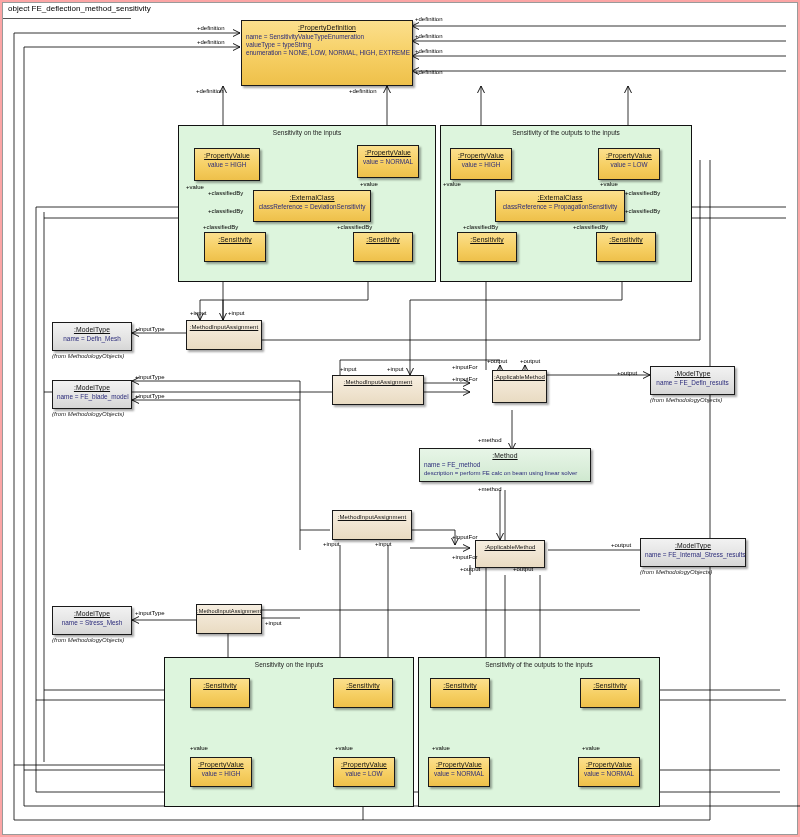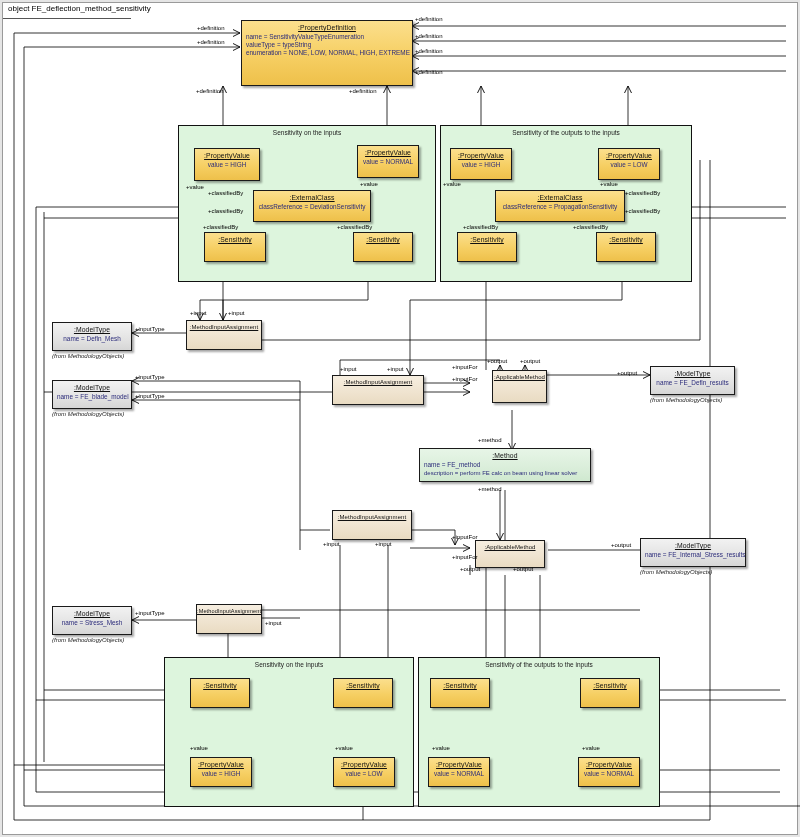--- a/index.html
+++ b/index.html
@@ -1,17 +1,17 @@
 <!DOCTYPE html>
 <html><head>
 <meta charset="utf-8">
 <style>
   html,body{margin:0;padding:0;background:#ffffff;}
   body{font-family:"Liberation Sans",sans-serif;}
-  #canvas{position:relative;width:800px;height:837px;background:#e5e5e5;overflow:hidden;}
+  #canvas{position:relative;width:800px;height:837px;background:#fca5a5;overflow:hidden;}
 
   
   .frame{position:absolute;border:1px solid #9a9a9a;background:#fff;}
   .tabname{position:absolute;left:0;top:0;height:14px;line-height:14px;
            font-size:8px;color:#000;padding-left:3px;white-space:nowrap;}
   .tabshape{position:absolute;left:0;top:0;height:15px;border-bottom:1px solid #555;}
 
   svg.wires{position:absolute;left:0;top:0;width:800px;height:837px;}
 
   

